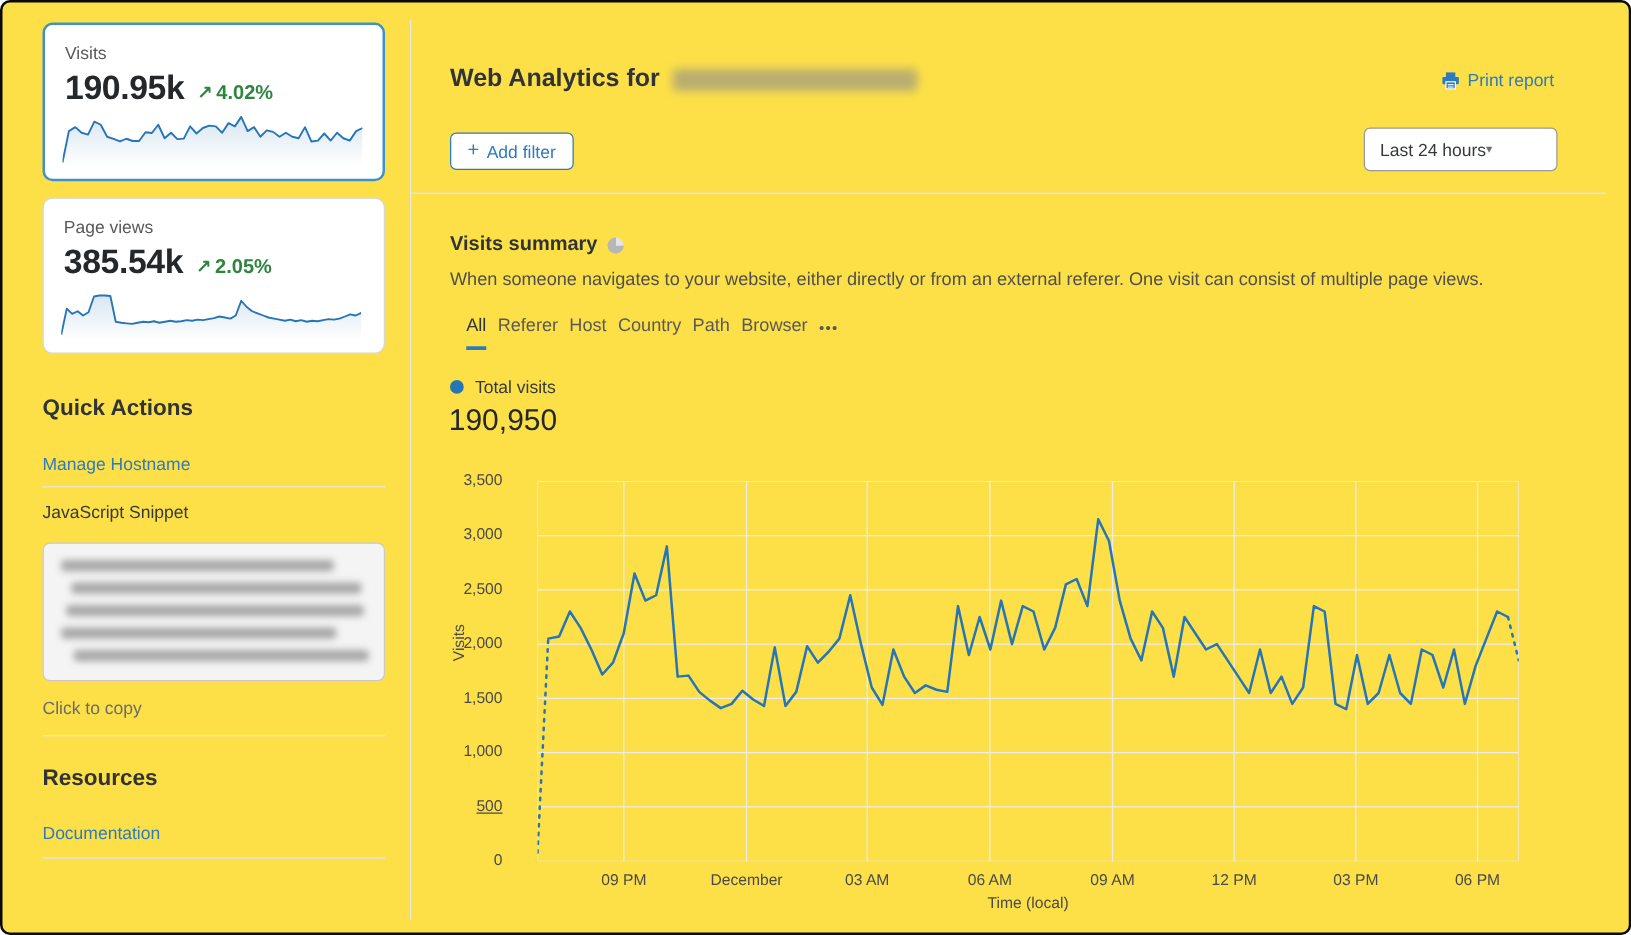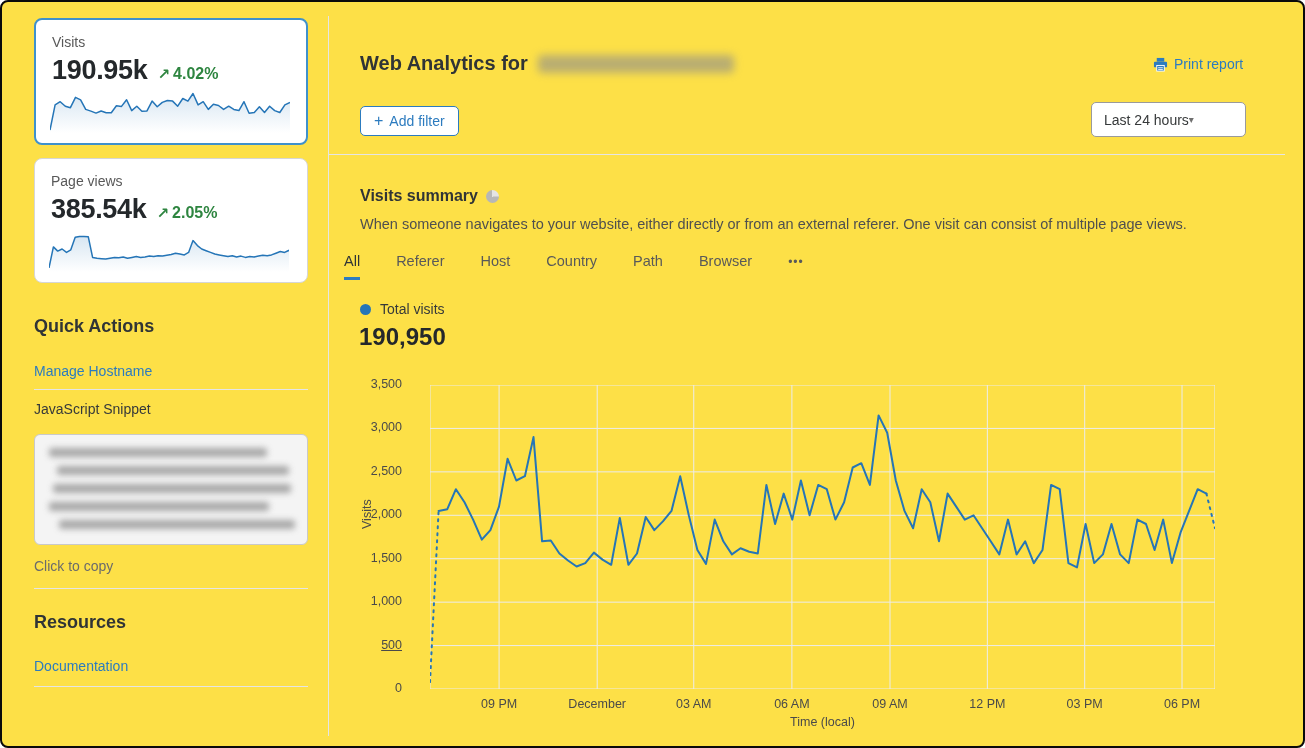--- a/index.html
+++ b/index.html
@@ -55,27 +55,27 @@
     border: 1px solid #9a9a9a; border-radius: 5px; background: #fff;
     display: flex; align-items: center; justify-content: flex-start;
     padding: 0 12px; font-size: 14px; color: #36393a; cursor: pointer;
   }
   .caret { color: #6f6f6f; font-size: 10px; }
   
   .summary-title { position: absolute; left: 358px; top: 185px; font-size: 16px; font-weight: 700; color: #303436; display: flex; align-items: center; gap: 8px; }
   .pie-icon { width: 13px; height: 13px; border-radius: 50%;
     background: conic-gradient(#e4e4e4 0deg 85deg, #b7b7b7 95deg 360deg); }
   .summary-desc { position: absolute; left: 358px; top: 214px; font-size: 14.5px; color: #4f4f4f; }
-  .tabs { position: absolute; left: 342px; top: 251px; display: flex; gap: 36px; font-size: 14.5px; color: #595959; }
+  .tabs { position: absolute; left: 371px; top: 251px; display: flex; gap: 9px; font-size: 14.5px; color: #595959; }
   .tab { cursor: pointer; padding-bottom: 8px; }
   .tab-active { color: #303436; border-bottom: 3px solid #2c7bbf; }
   .tab-more { cursor: pointer; letter-spacing: 1px; font-size: 12px; padding-top: 2px; }
   .legend { position: absolute; left: 358px; top: 299px; display: flex; align-items: center; gap: 9px; font-size: 14px; color: #36393a; }
   .legend-dot { width: 11px; height: 11px; border-radius: 50%; background: #2575b7; }
-  .total-number { position: absolute; left: 357px; top: 321px; font-size: 24px; font-weight: 700; color: #24282b; }
+  .total-number { position: absolute; left: 357px; top: 321px; font-size: 24px; font-weight: 400; color: #24282b; }
   
   .chart-wrap { position: absolute; left: 358px; top: 377px; width: 890px; height: 355px; }
   .ylabel { position: absolute; left: 0px; top: 150px; transform: rotate(-90deg); transform-origin: left top; font-size: 12.5px; color: #4a4a4a; }
   .ytick { position: absolute; right: 16px; font-size: 12.5px; color: #4a4a4a; text-align: right; }
   .yticks { position: absolute; left: 0; top: 6px; width: 58px; height: 304px; }
   .xticks { position: absolute; left: 70px; top: 318px; width: 785px; height: 16px; }
   .xtick { position: absolute; width: 90px; text-align: center; font-size: 12.5px; color: #4a4a4a; }
   .xlabel { position: absolute; left: 70px; top: 336px; width: 785px; text-align: center; font-size: 12.5px; color: #4a4a4a; }
   #plot { position: absolute; left: 70px; top: 6px; }
 </style>

